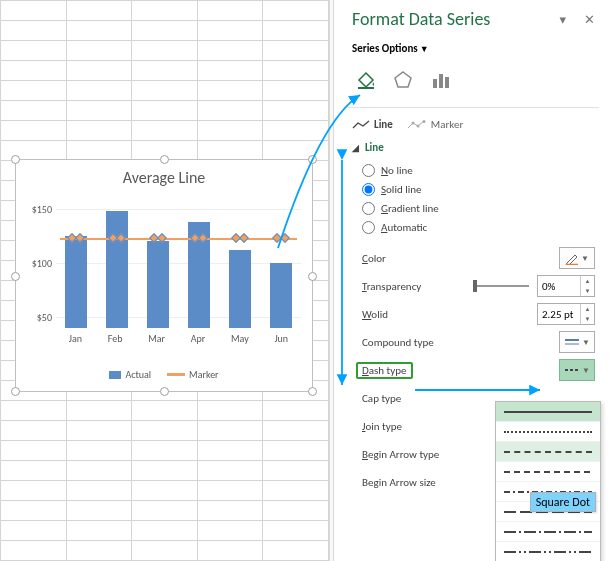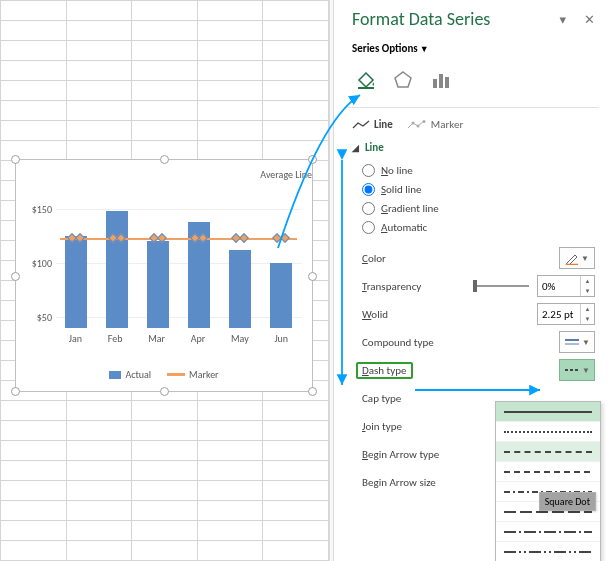--- a/index.html
+++ b/index.html
@@ -15,21 +15,21 @@
   .sel-dot { position: absolute; width: 9px; height: 9px; background: #fff; border: 1px solid #a0a0a0; border-radius: 50%; }
   .sel-dot.ml { left: -5px; top: 50%; margin-top: -4px; }
   .sel-dot.mr { right: -5px; top: 50%; margin-top: -4px; }
   .sel-dot.mt { left: 50%; top: -5px; margin-left: -4px; }
   .sel-dot.mb { left: 50%; bottom: -5px; margin-left: -4px; }
   .sel-dot.tl { left: -5px; top: -5px; }
   .sel-dot.tr { right: -5px; top: -5px; }
   .sel-dot.bl { left: -5px; bottom: -5px; }
   .sel-dot.br { right: -5px; bottom: -5px; }
   
-  .chart-title { text-align: right; font-size: 10px; color: #595959; padding-top: 8px; }
+  .chart-title { text-align: center; font-size: 16px; color: #595959; padding-top: 8px; }
   .plot { position: absolute; left: 40px; top: 38px; width: 245px; height: 130px; }
   .ytick { position: absolute; right: 100%; margin-right: 4px; font-size: 10px; color: #595959; transform: translateY(-50%); }
   .gridline { position: absolute; left: 0; width: 100%; border-top: 1px solid #eee; }
   .bars { position: absolute; left: 0; top: 0; width: 100%; height: 100%; display: flex; justify-content: space-around; align-items: flex-end; }
   .bar { width: 22px; background: #5b8cc8; position: relative; }
   .avg-line { position: absolute; left: 4px; right: 4px; border-top: 2.25px solid #f0a060; }
   .avg-marker { position: absolute; width: 7px; height: 7px; border: 1.5px solid #5b8cc8; background: #f0a060; transform: translate(-50%, -50%) rotate(45deg); }
   .xlabels { position: absolute; left: 40px; top: 172px; width: 245px; display: flex; justify-content: space-around; font-size: 10px; color: #595959; align-items: flex-end; }
   .legend { position: absolute; left: 0; right: 0; bottom: 10px; display: flex; justify-content: center; gap: 16px; font-size: 10px; color: #595959; }
   .legend-item { display: flex; align-items: center; gap: 4px; }
@@ -80,21 +80,21 @@
   .dash-hl { border: 2px solid #2f9e2f; padding: 0 4px; margin: 16px -6px; border-radius: 2px; }
   .dashbtn.active { background: #a8d8b9; border-color: #7ab890; }
   
   
   .dash-dd { position: absolute; right: 8px; top: 401px; width: 106px; background: #fff; border: 1px solid #bababa; box-shadow: 2px 2px 4px rgba(0,0,0,0.15); }
   .dash-opt { height: 20px; padding: 0 8px; display: flex; align-items: center; border-bottom: 1px solid #f0f0f0; position: relative; cursor: pointer; }
   .dash-opt:last-child { border-bottom: none; }
   .dash-opt.sel { background: #c6e5cf; }
   .dash-opt.hov { background: #def0e3; }
   .dash-line { width: 100%; height: 0; }
-  .tooltip { position: absolute; right: 4px; top: 90px; background: #a3a3a3; border: 1px solid #b0b0b0; font-size: 10px; padding: 2px 5px; white-space: nowrap; z-index: 5; box-shadow: 1px 1px 2px rgba(0,0,0,0.15); }
+  .tooltip { position: absolute; right: 4px; top: 90px; background: #7dd3fc; border: 1px solid #b0b0b0; font-size: 12px; padding: 2px 5px; white-space: nowrap; z-index: 5; box-shadow: 1px 1px 2px rgba(0,0,0,0.15); }
   
   
   .arrow-svg { position: absolute; left: 0; top: 0; pointer-events: none; z-index: 10; }
 </style>
 </head>
 <body>
 
 <div class="grid">
   <table>
       <tbody>

